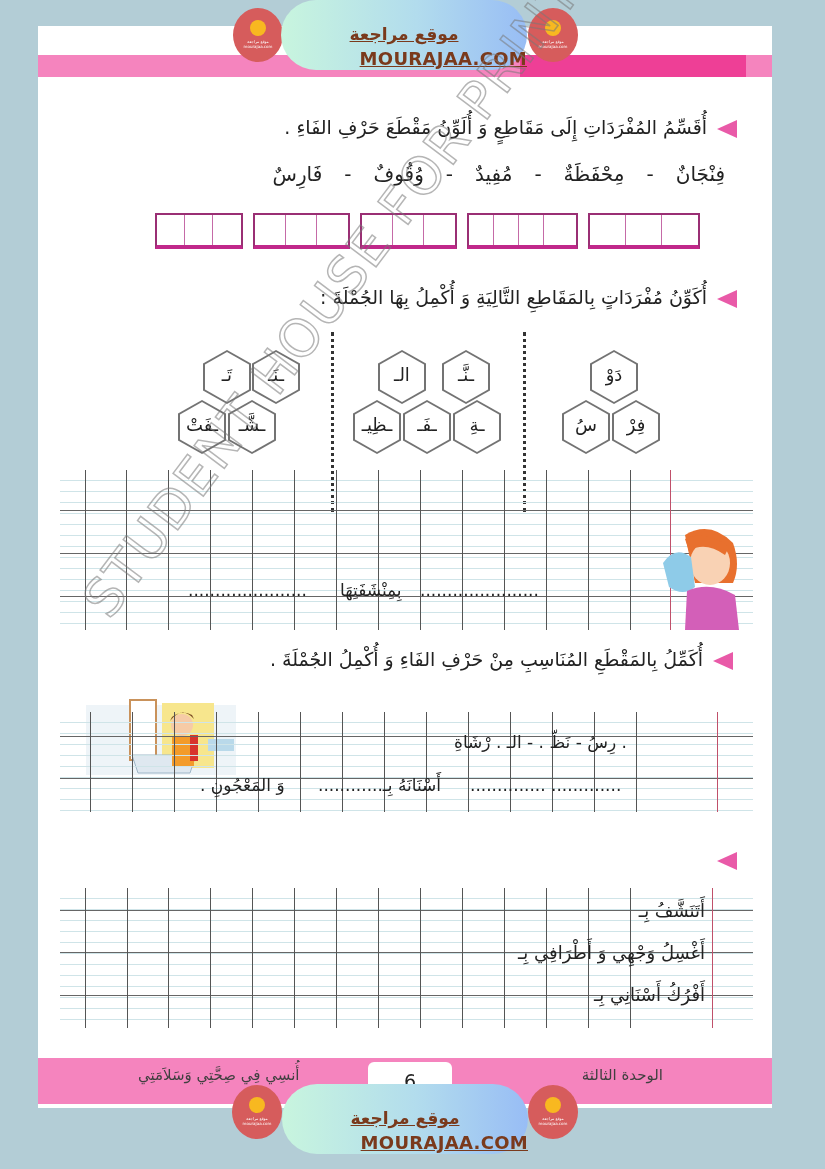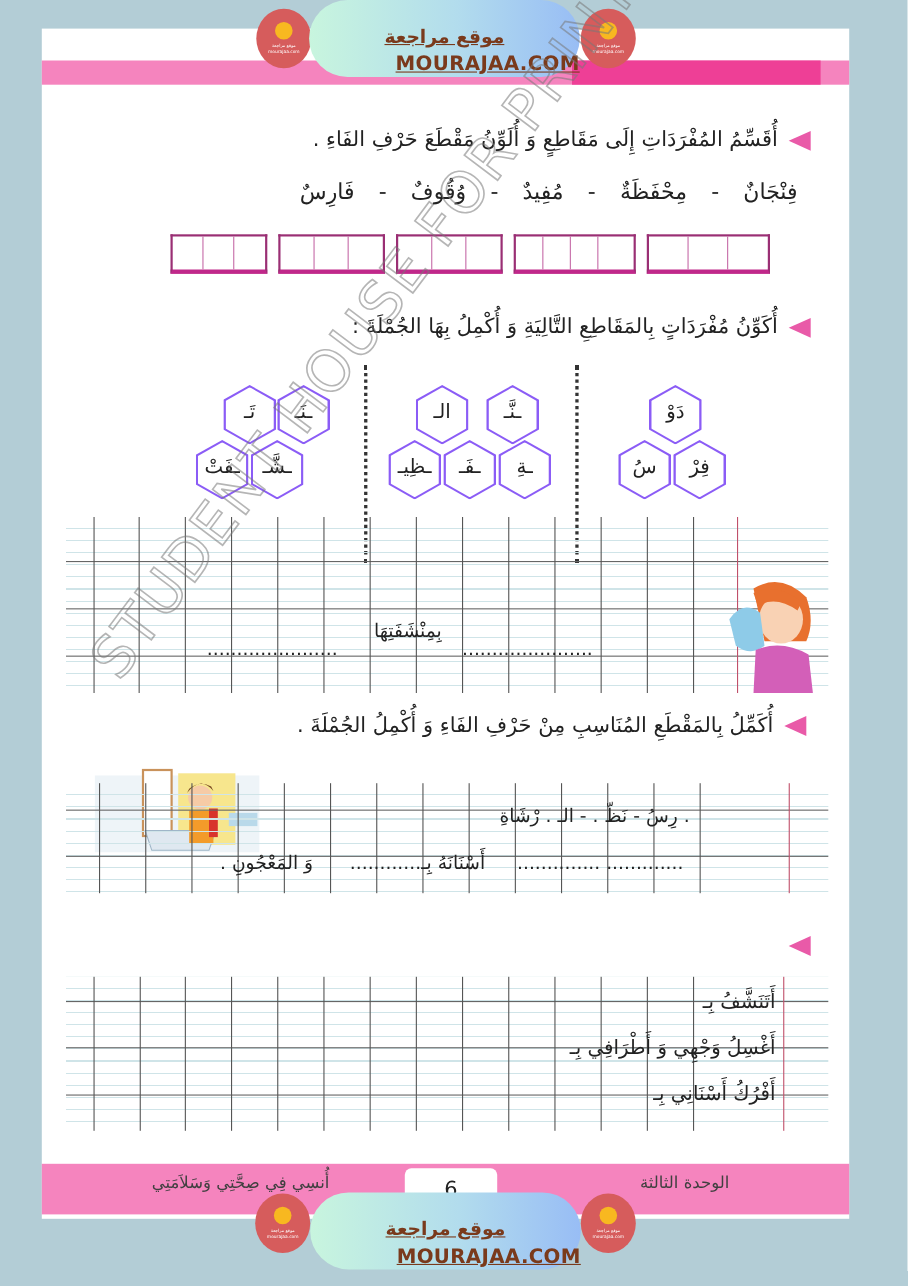--- a/index.html
+++ b/index.html
@@ -68,21 +68,21 @@
   .words span.sep { margin: 0 22px; }
 
   .boxes-row { position: absolute; left: 155px; top: 213px; display: flex; gap: 10px; direction: ltr; }
   .box-group { display: flex; border: 2px solid #9a2f74; border-bottom: 4px solid #c0288a; }
   .box-cell { width: 28px; height: 30px; border-right: 1px solid #c56aa7; }
   .box-cell:last-child { border-right: none; }
 
   .hex {
     position: absolute; width: 48px; height: 54px;
     clip-path: polygon(50% 0, 100% 25%, 100% 75%, 50% 100%, 0 75%, 0 25%);
-    background: #8b5cf6;
+    background: #737373;
   }
   .hex::after {
     content: ""; position: absolute; left: 2px; top: 2px; right: 2px; bottom: 2px;
     background: #fff;
     clip-path: polygon(50% 0, 100% 25%, 100% 75%, 50% 100%, 0 75%, 0 25%);
   }
   .hex span {
     position: absolute; left: 0; right: 0; top: 14px; text-align: center;
     font-size: 18px; color: #222; z-index: 2; direction: rtl;
   }
@@ -227,21 +227,21 @@
   <div class="vline" style="left:276px"></div>
     <div class="vline" style="left:318px"></div>
     <div class="vline" style="left:360px"></div>
   <div class="vline" style="left:402px"></div>
     <div class="vline" style="left:444px"></div>
     <div class="vline" style="left:486px"></div>
   <div class="vline" style="left:528px"></div>
     <div class="vline" style="left:570px"></div>
   <div class="redline" style="left:610px"></div>
 </div>
-<div class="grid-text" style="left:340px;top:564px;">بِمِنْشَفَتِهَا</div>
+<div class="grid-text" style="left:340px;top:580px;">بِمِنْشَفَتِهَا</div>
 <div class="grid-text" style="left:188px;top:580px;">......................</div>
 <div class="grid-text" style="left:420px;top:580px;">......................</div>
 
 <svg class="illus-girl" viewBox="0 0 88 105">
   <path d="M30 10 Q55 -5 78 18 Q86 40 78 58 L40 58 Z" fill="#e8702e"></path>
   <ellipse cx="55" cy="38" rx="20" ry="22" fill="#f9d2b4"></ellipse>
   <path d="M30 14 Q50 4 74 22 L70 30 Q50 16 34 26 Z" fill="#e8702e"></path>
   <path d="M8 38 Q20 20 36 32 L40 62 Q28 72 14 62 Z" fill="#8ecbe8"></path>
   <path d="M32 66 Q55 56 80 70 L84 105 L30 105 Z" fill="#d35fb8"></path>
 </svg>

